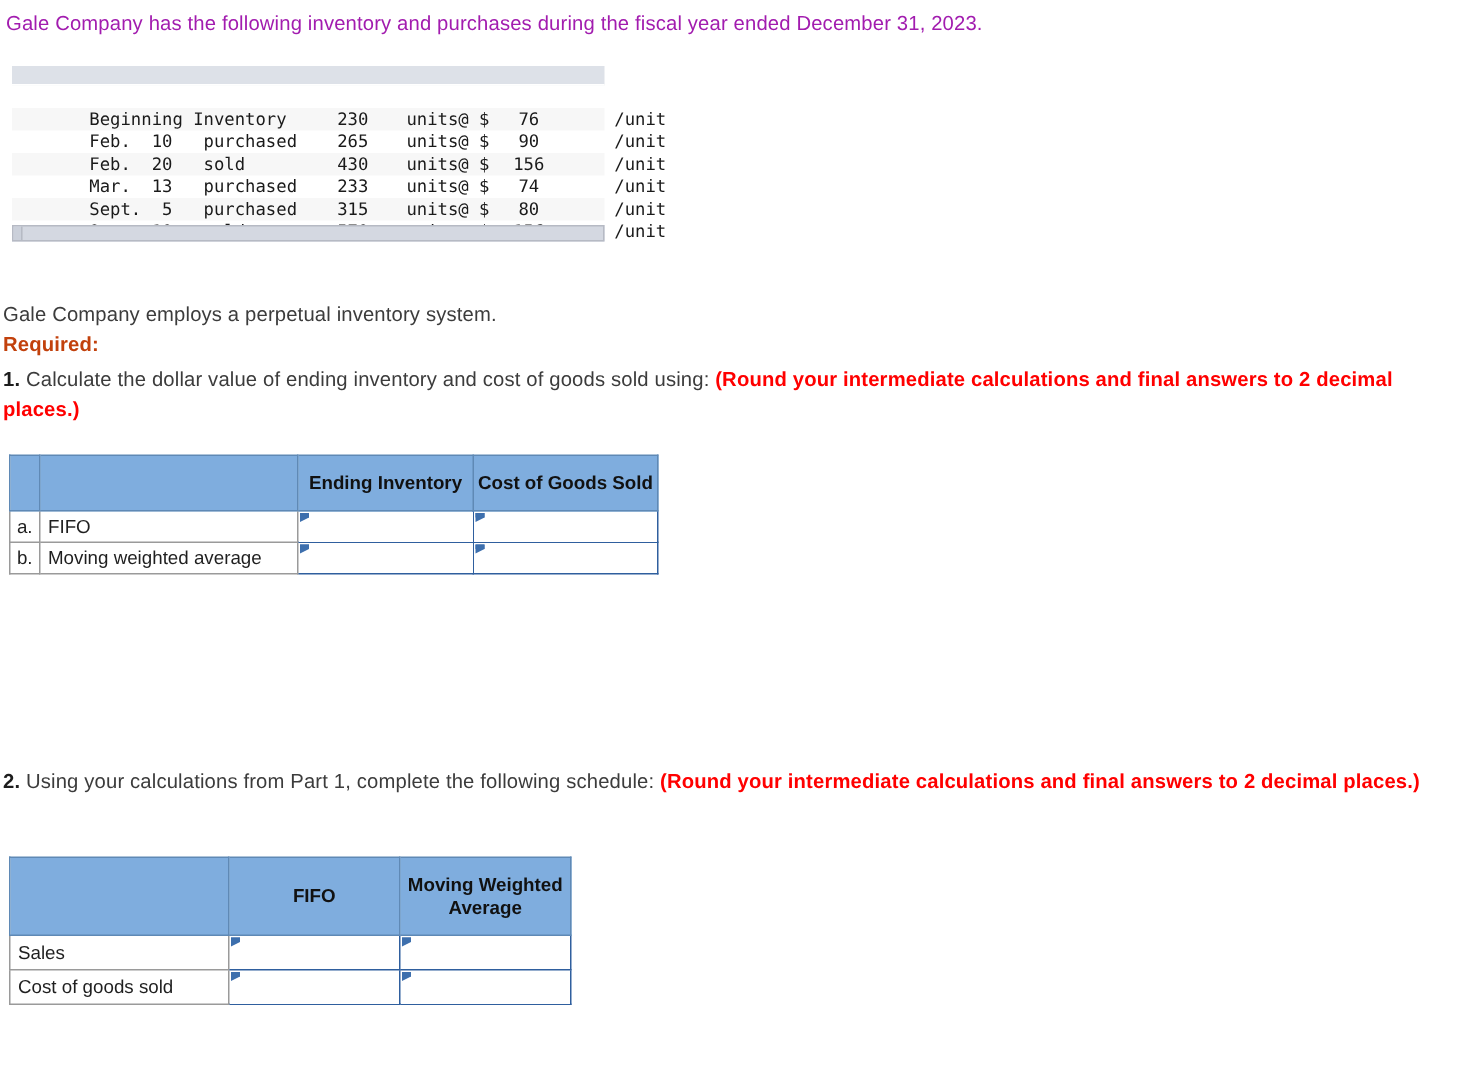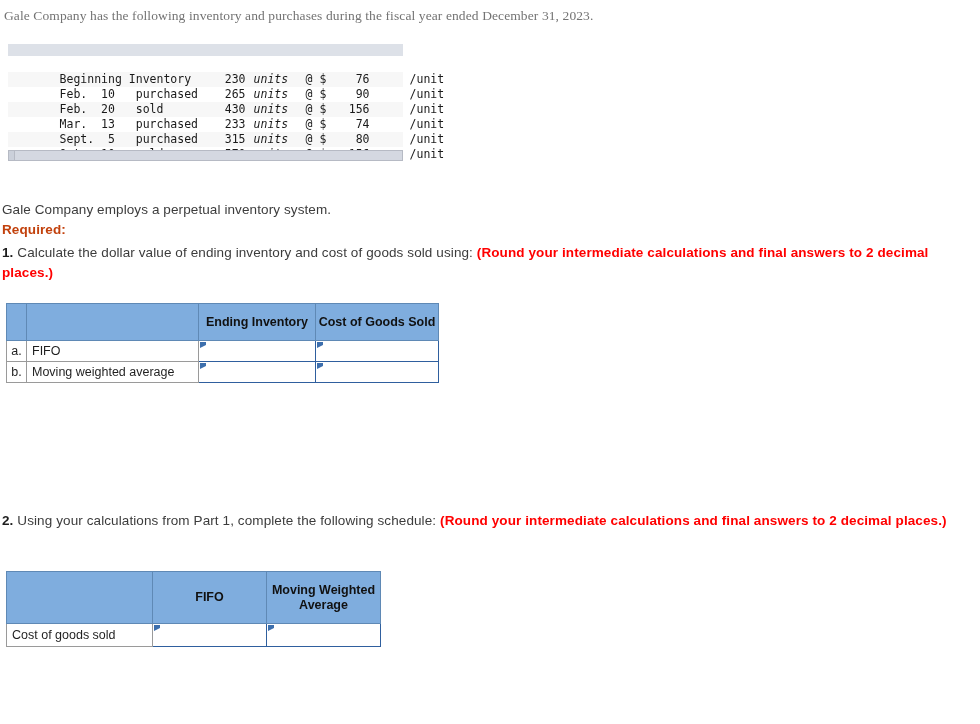--- a/index.html
+++ b/index.html
@@ -15,24 +15,23 @@
     color: #2b2b2b;
     overflow: hidden;
   }
 
   
   .intro {
     position: absolute;
     left: 4px;
     top: 8px;
     font-size: 13.5px;
-    color: #737373;
+    color: #a21caf;
     letter-spacing: 0.1px;
     white-space: nowrap;
-    font-family: Liberation Serif, serif;
   }
 
   .prose {
     position: absolute;
     left: 2px;
     font-size: 13.5px;
     color: #3c3c3c;
     letter-spacing: 0.1px;
   }
   .prose-perpetual { top: 202px; }
@@ -64,23 +63,23 @@
     line-height: 15px;
     height: 15px;
     white-space: pre;
     color: #1a1a1a;
     padding-left: 10px;
     box-sizing: border-box;
   }
   .data-row.alt { background: #f7f7f7; }
   .data-row .lbl  { display: inline-block; width: 150px; }
   .data-row .qty  { display: inline-block; width: 36px; text-align: right; }
-  .data-row .unitw{ display: inline-block; width: 52px; text-align: left; padding-left: 8px; font-style: italic;}
+  .data-row .unitw{ display: inline-block; width: 52px; text-align: right; padding-left: 8px;}
   .data-row .at   { display: inline-block; width: 30px; }
-  .data-row .price{ display: inline-block; width: 34px; text-align: right; }
+  .data-row .price{ display: inline-block; width: 34px; text-align: center; }
   .data-row .per  { display: inline-block; margin-left: 40px; }
 
   .data-scroll-wrap {
     margin-top: 3px;
     height: 11px;
     border: 1px solid #b6bac4;
     background: #d4d8e1;
     box-sizing: border-box;
     position: relative;
   }
@@ -242,18 +241,23 @@
 <div class="prose prose-q2"><span class="q-num">2.</span><span> Using your calculations from Part 1, complete the following schedule: </span><span class="red">(Round your intermediate calculations and final answers to 2 decimal places.)</span></div>
 
 <table class="sheet" id="sheet2">
   <tbody>
     <tr class="hrow">
       <td class="hdr c-desc"></td>
       <td class="hdr c-fifo">FIFO</td>
       <td class="hdr c-mwa">Moving Weighted Average</td>
     </tr>
     <tr class="drow">
+      <td class="lblcell">Sales</td>
+      <td class="incell"></td>
+      <td class="incell"></td>
+    </tr>
+    <tr class="drow">
       <td class="lblcell">Cost of goods sold</td>
       <td class="incell"></td>
       <td class="incell"></td>
     </tr>
   </tbody>
 </table>
 
 </body></html>

